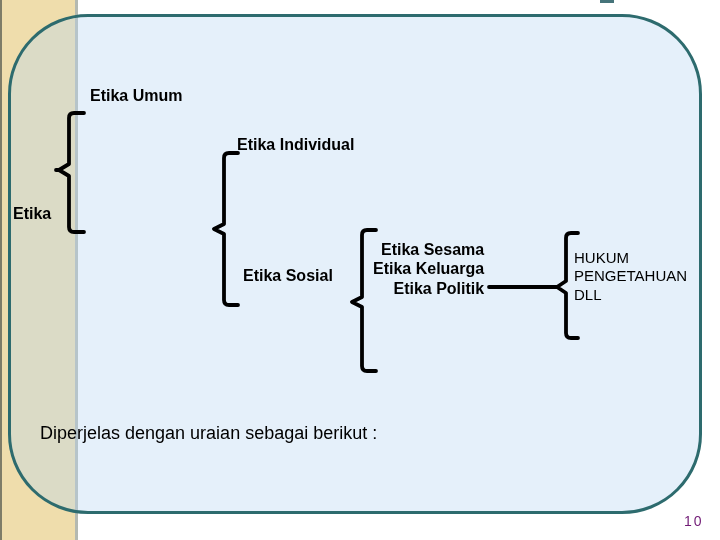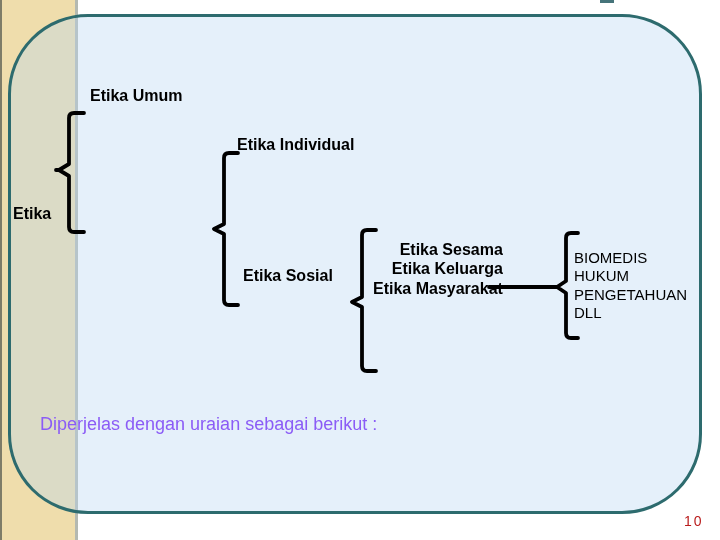--- a/index.html
+++ b/index.html
@@ -81,31 +81,31 @@
     text-align: right;
   }
   .profesi-list {
     left: 574px; top: 249px;
     font-size: 15px;
     font-weight: 400;
     line-height: 18.4px;
   }
   .caption {
     position: absolute;
-    left: 40px; top: 413px;
+    left: 40px; top: 422px;
     font-size: 18px;
     line-height: 22px;
-    color: #8b5cf6;
+    color: #000000;
     white-space: nowrap;
   }
   .page-number {
     position: absolute;
     left: 684px; top: 513px;
     font-size: 14px;
-    color: #b91c1c;
+    color: #701a75;
     letter-spacing: 2px;
   }
 </style>
 </head>
 <body>
 
 <div class="slide">
 
   <div class="left-strip"></div>
   <div class="panel"></div>
@@ -120,25 +120,24 @@
   </svg>
 
   <div class="node node-root">Etika</div>
   <div class="node node-umum">Etika Umum</div>
   <div class="node node-individual">Etika Individual</div>
   <div class="node node-sosial">Etika Sosial</div>
 
   <div class="list sosial-list">
     <div>Etika Sesama</div>
     <div>Etika Keluarga</div>
-    <div>Etika Masyarakat</div>
+    <div>Etika Politik</div>
   </div>
 
   <div class="list profesi-list">
-    <div>BIOMEDIS</div>
     <div>HUKUM</div>
     <div>PENGETAHUAN</div>
     <div>DLL</div>
   </div>
 
   <div class="caption">Diperjelas dengan uraian sebagai berikut :</div>
 
   <div class="page-number">10</div>
 
 </div>

